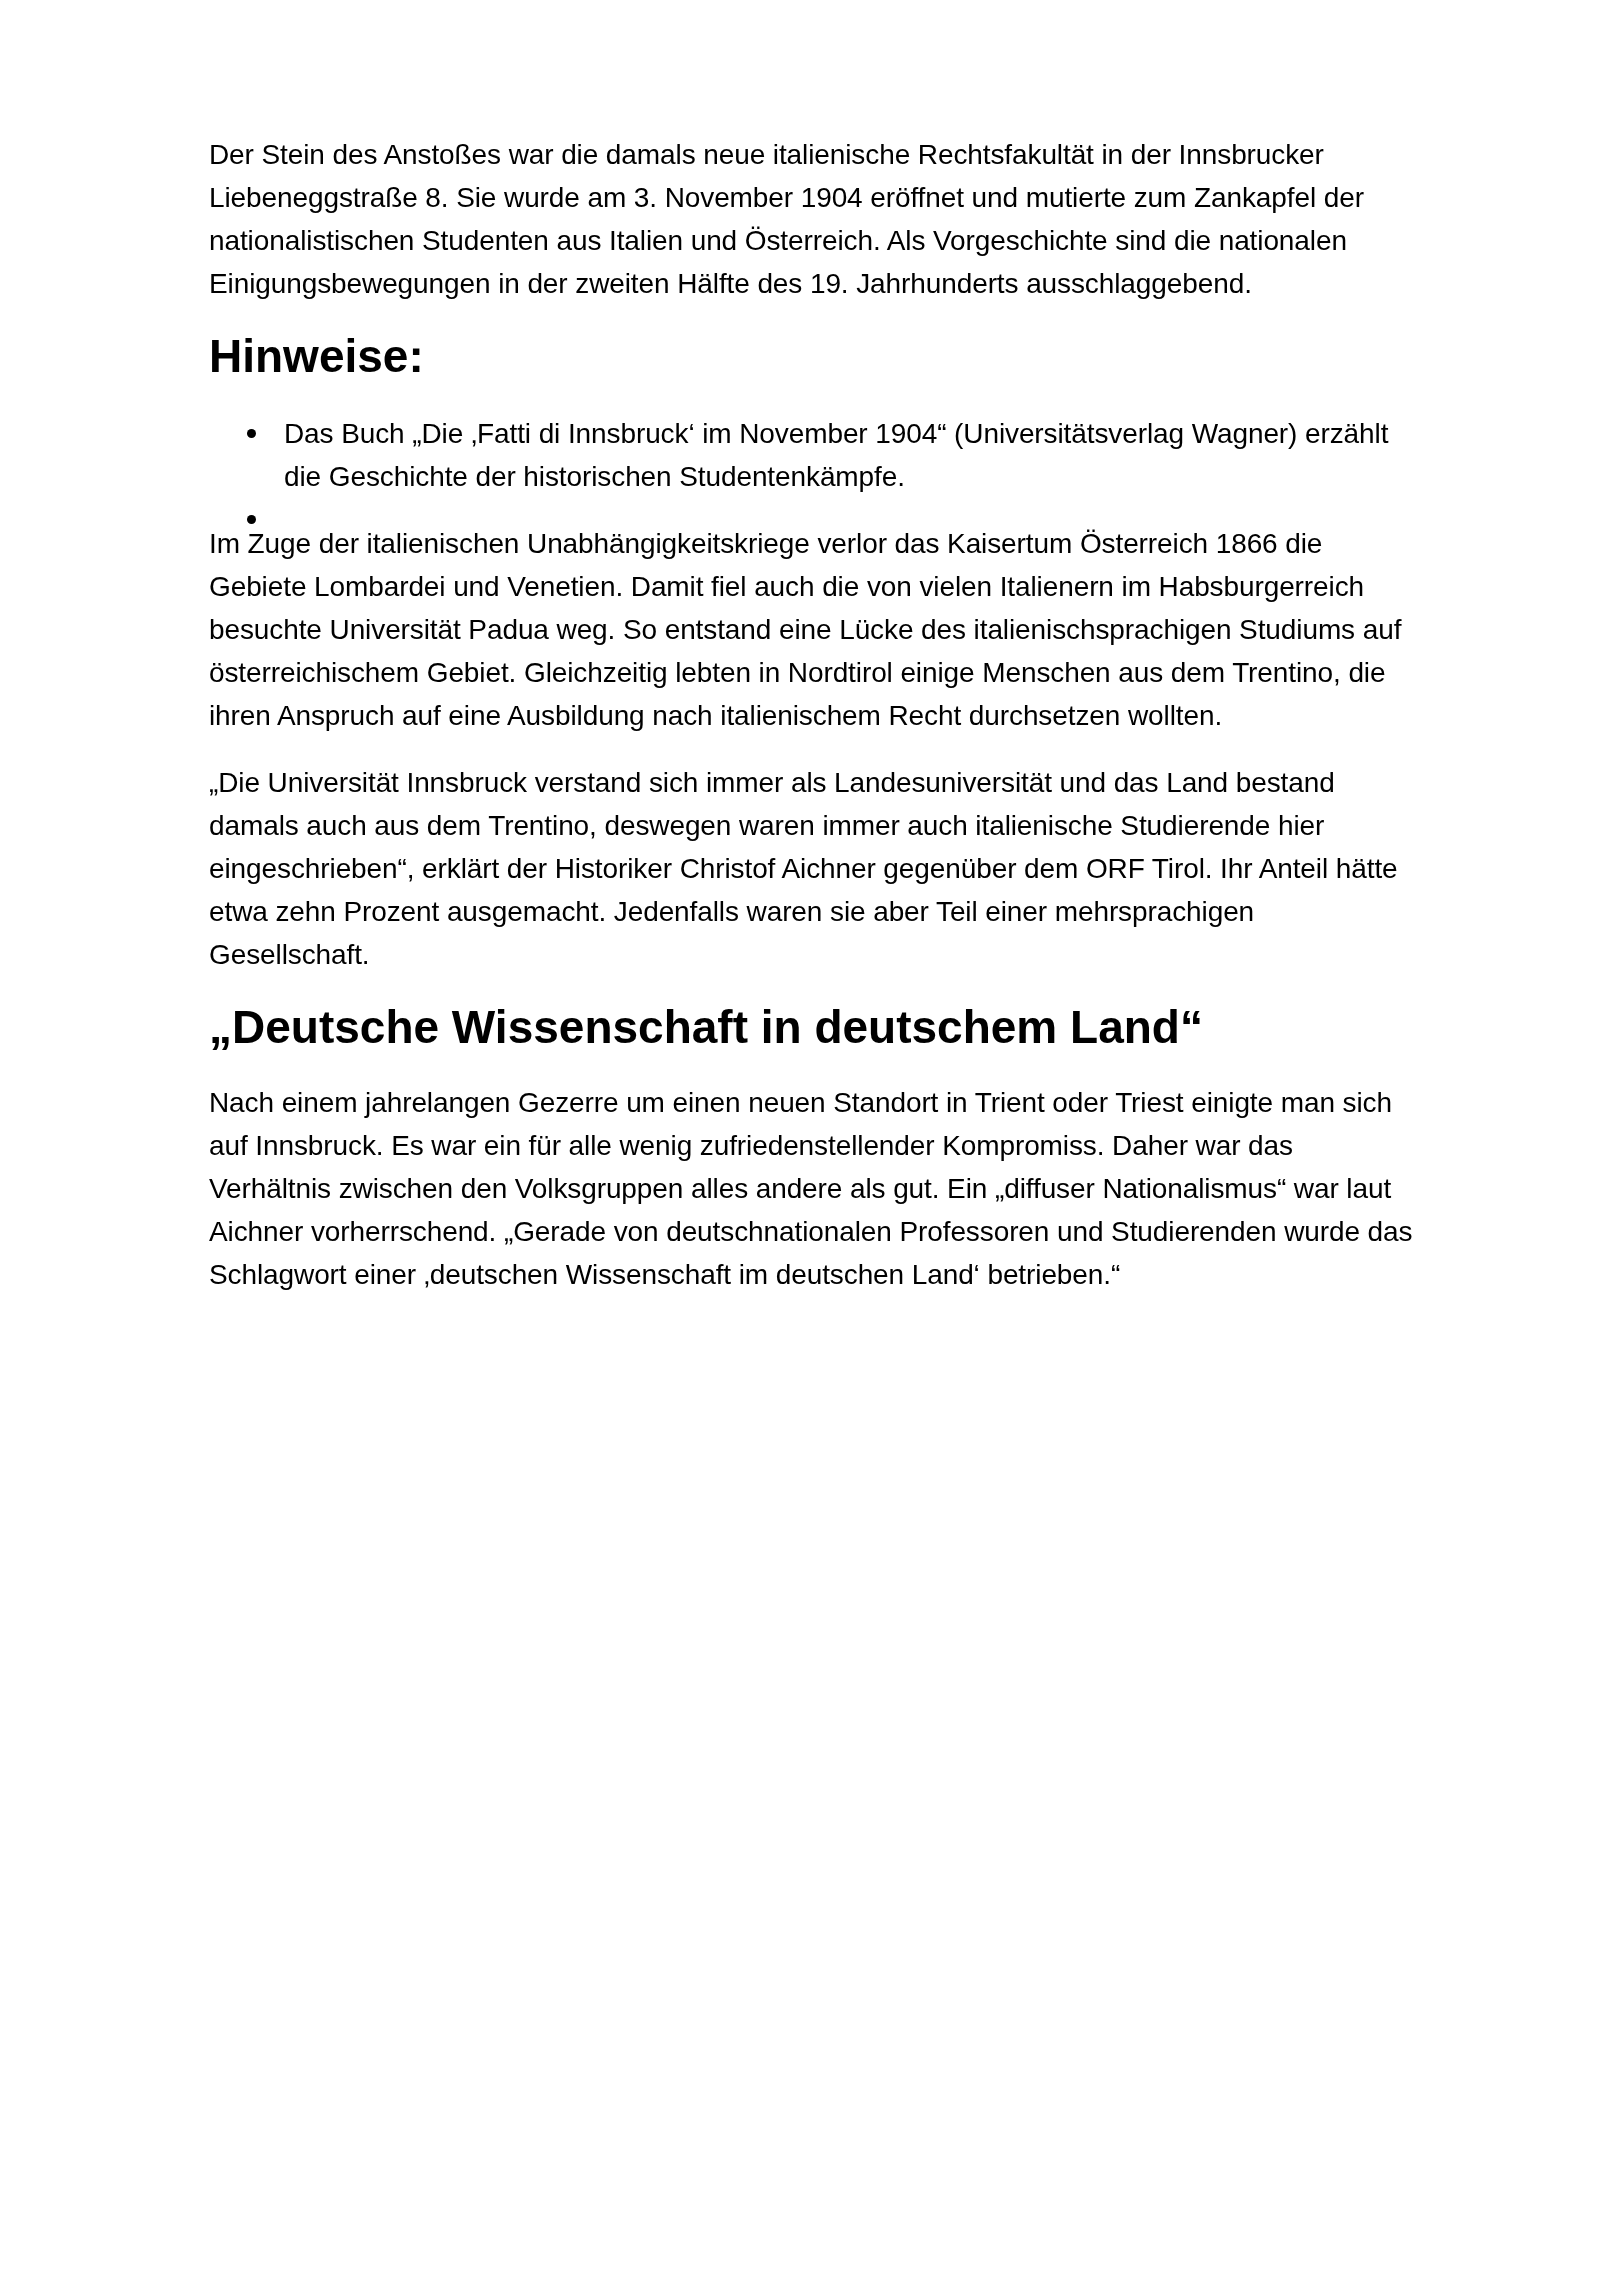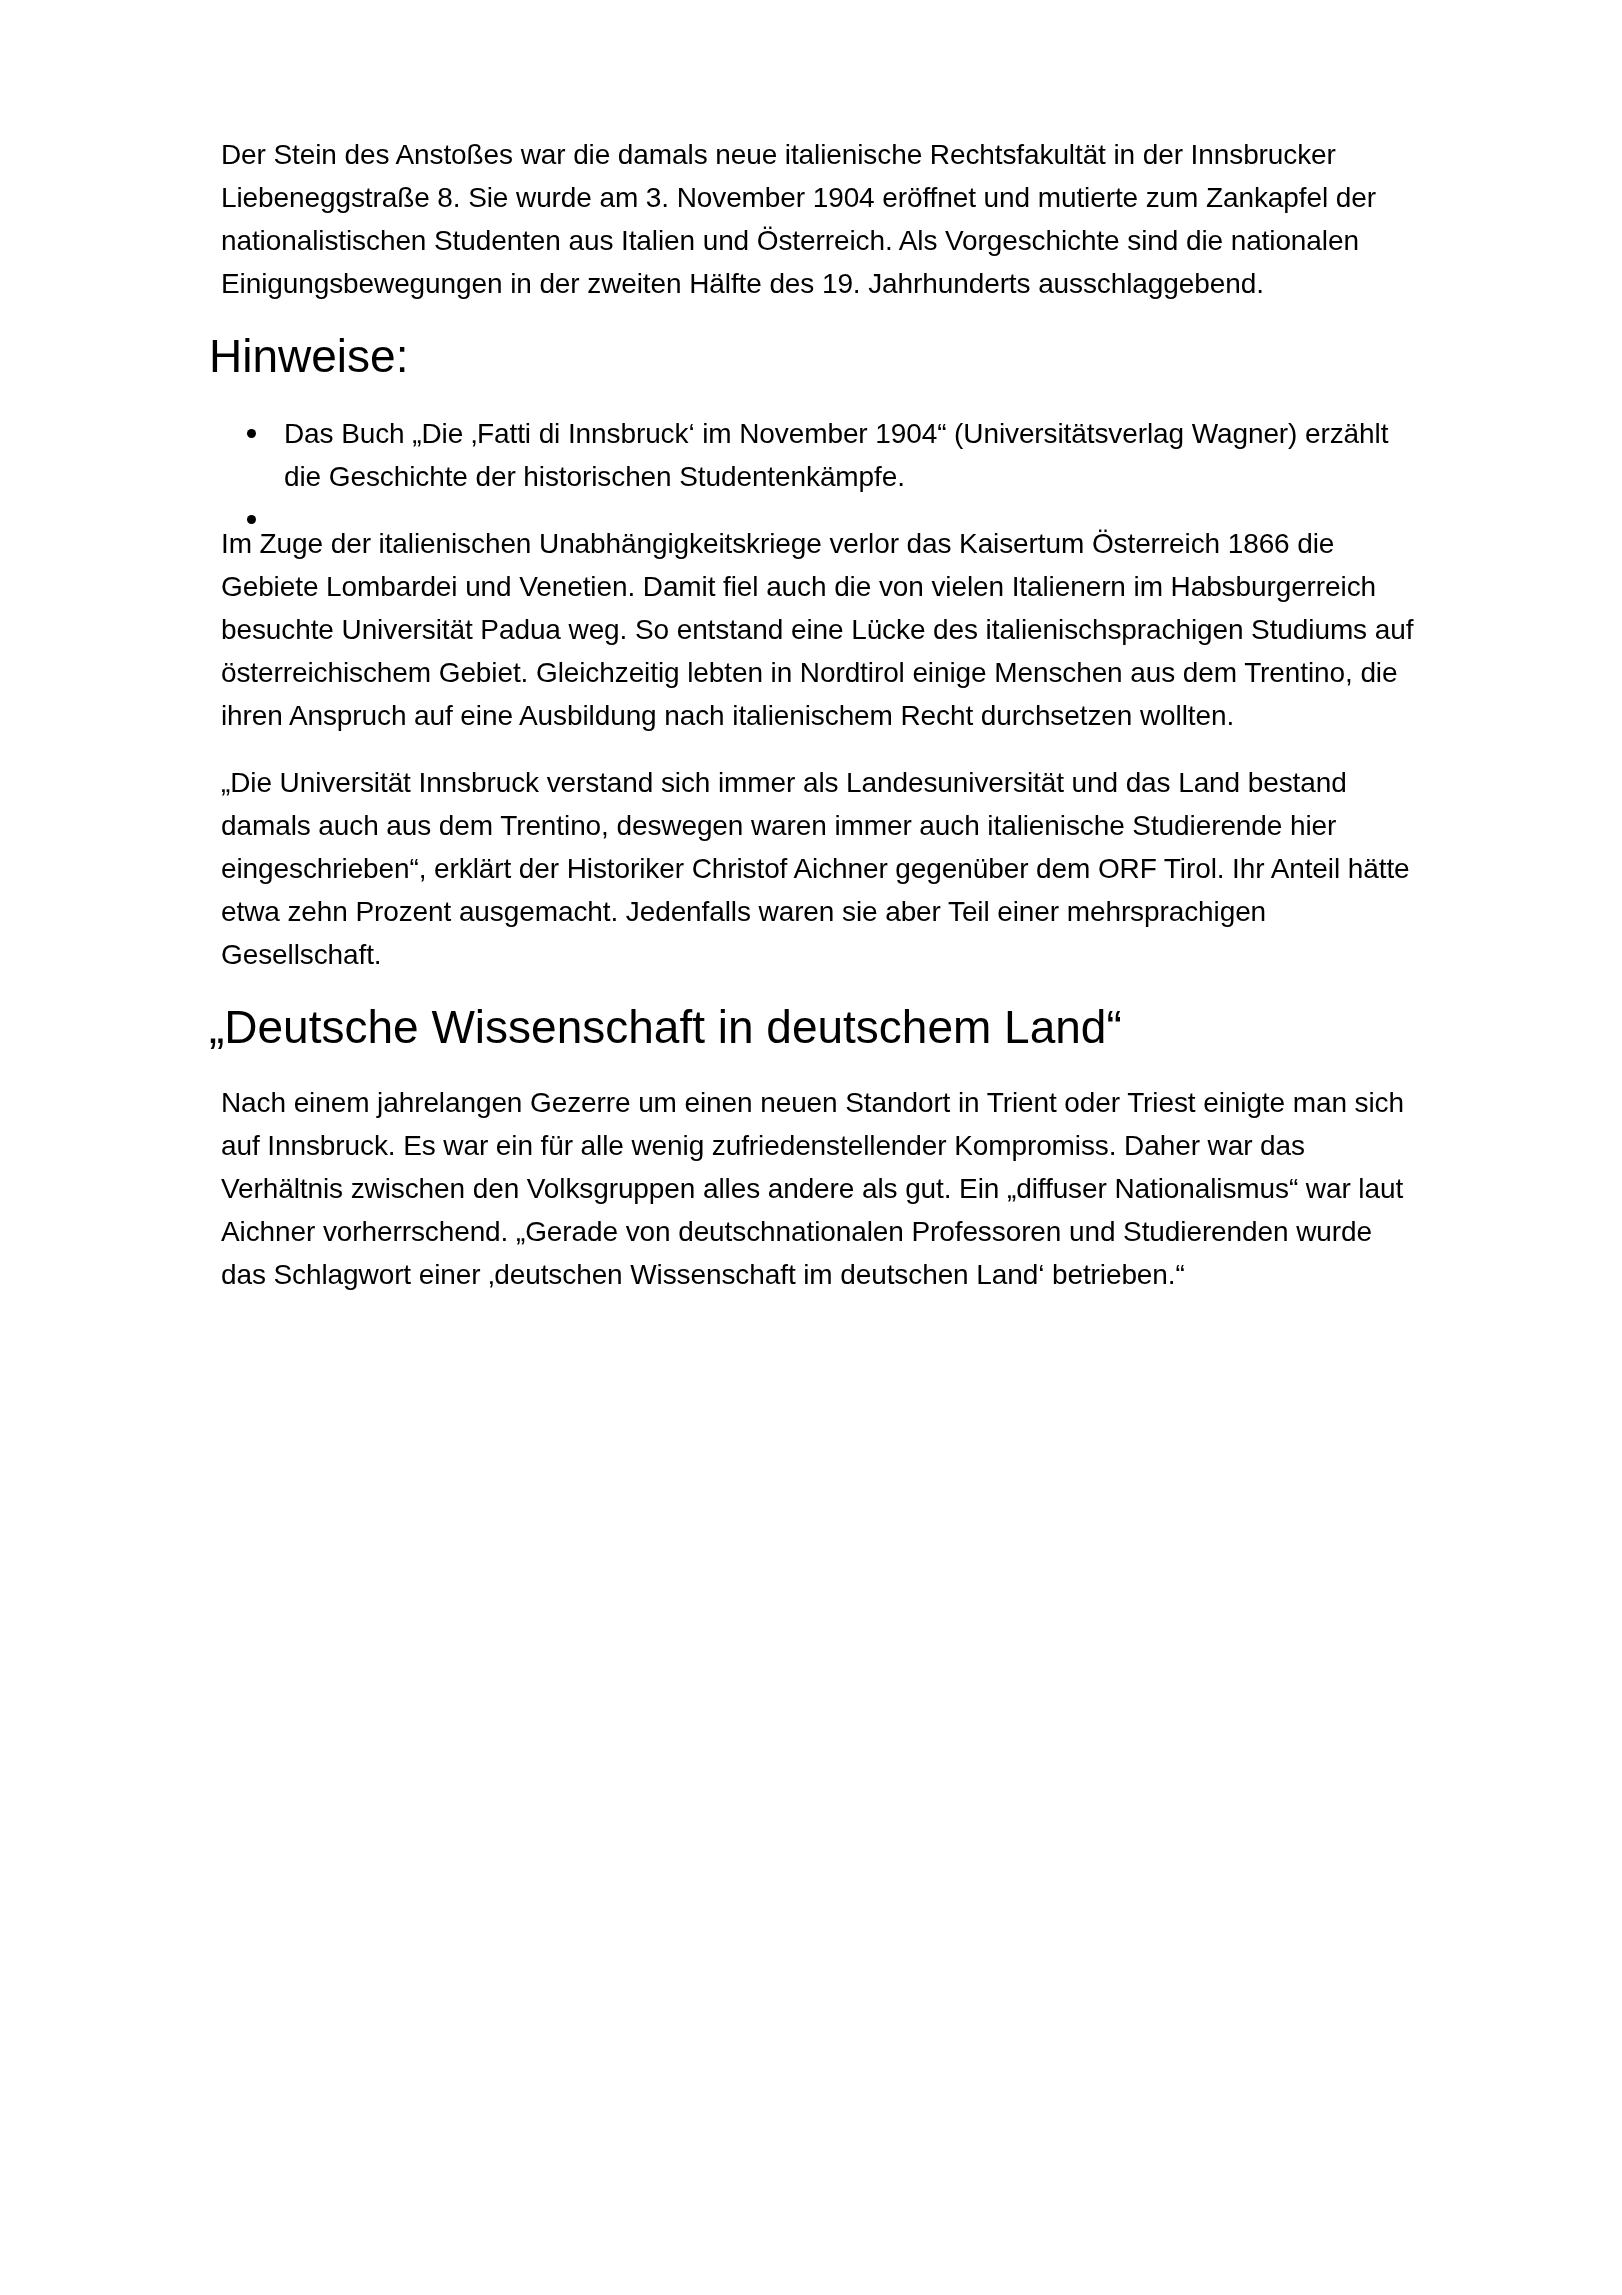--- a/index.html
+++ b/index.html
@@ -17,26 +17,26 @@
     }
     .page {
       position: absolute;
       left: 209px;
       top: 133px;
       width: 1212px;
     }
     p.body-text {
       font-size: 28px;
       line-height: 43px;
-      margin: 0 0 24px 12px;
+      margin: 0 0 24px 0;
       letter-spacing: -0.1px;
     }
     h2.section-heading {
       font-size: 46px;
-      font-weight: normal;
+      font-weight: bold;
       line-height: 55px;
       margin: 0;
     }
     #heading-hinweise { margin-top: 18.4px; margin-bottom: 27.5px; }
     #heading-deutsche { margin-top: 1px; margin-bottom: 26px; }
     ul.hint-list {
       margin: 0 0 24px 0;
       padding-left: 75px;
       list-style: none;
     }

